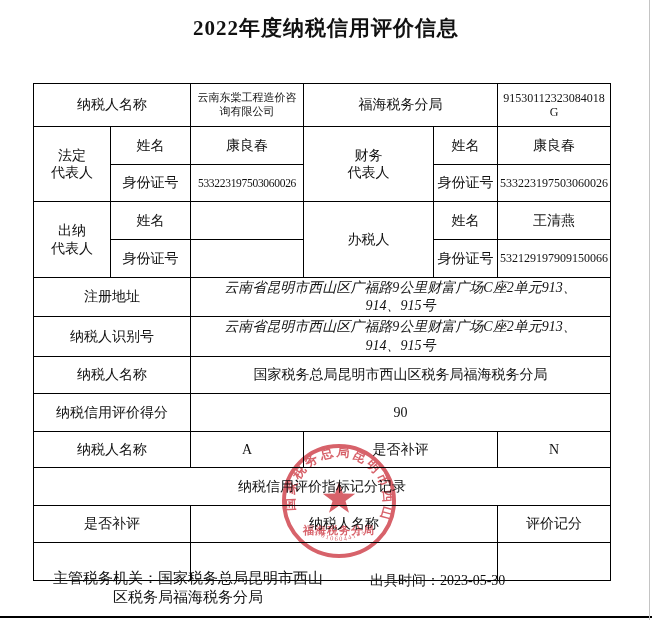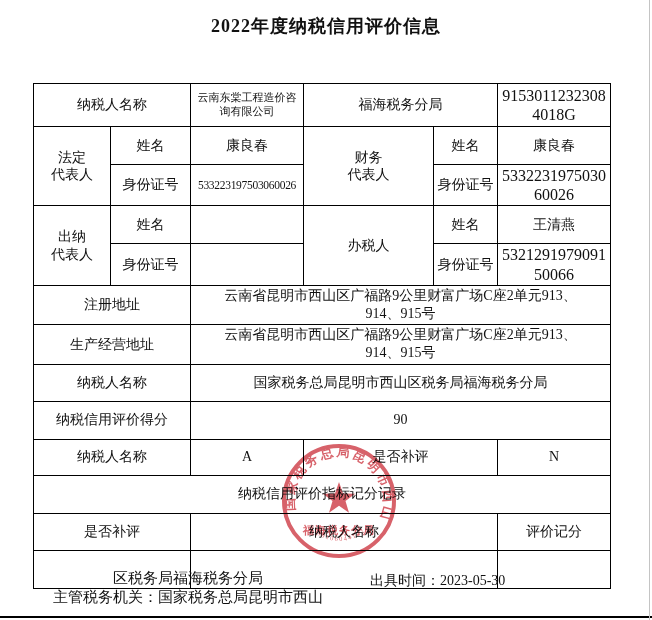--- a/index.html
+++ b/index.html
@@ -2,40 +2,40 @@
 <html><head>
 <meta charset="utf-8">
 <style>
   html,body{margin:0;padding:0;}
   body{
     width:652px;height:620px;background:#ffffff;position:relative;overflow:hidden;
     font-family:"Liberation Serif","DejaVu Serif",serif;color:#111;
   }
   .title{
     position:absolute;top:14px;left:0;width:652px;margin:0;
-    text-align:center;font-size:18px;font-weight:bold;letter-spacing:1px;
+    text-align:center;font-size:21px;font-weight:bold;letter-spacing:1px;
   }
   table.main{
     position:absolute;left:33px;top:83px;width:577px;height:482px;
     border-collapse:collapse;table-layout:fixed;
   }
   td{
     border:1px solid #000;text-align:center;vertical-align:middle;
     font-size:14px;line-height:1.25;padding:1px 2px;overflow:hidden;
   }
   .pre{white-space:pre-line;}
-  .num{font-size:16px;word-break:break-all;line-height:1.2;}
+  .num{font-size:12px;word-break:break-all;line-height:1.2;}
   .one{font-size:11.5px;white-space:nowrap;letter-spacing:-0.3px;padding:1px 0;}
   tr.r1 td{height:40px}
   tr.r2 td,tr.r4 td,tr.r5 td,tr.r9 td,tr.r11 td,tr.r13 td{height:35px}
   tr.r3 td,tr.r8 td,tr.r12 td{height:34px}
   tr.r6 td{height:35px}
   tr.r7 td{height:36px}
   tr.r10 td{height:33px}
-  .addr{line-height:1.3;}
+  .addr{line-height:1.3;font-style:italic;}
   .seal{
     position:absolute;left:280px;top:442px;width:118px;height:118px;
     opacity:.82;mix-blend-mode:multiply;pointer-events:none;
   }
   .footer-left{
     position:absolute;left:36px;top:569px;width:304px;
     text-align:center;font-size:15px;line-height:1.25;
   }
   .footer-right{
     position:absolute;left:370px;top:572px;font-size:14px;white-space:nowrap;
@@ -97,21 +97,21 @@
         <td></td>
         <td>身份证号</td>
         <td class="num">532129197909150066</td>
       </tr>
       <tr class="r6">
         <td colspan="2">注册地址</td>
         <td colspan="4" class="pre addr">云南省昆明市西山区广福路9公里财富广场C座2单元913、
 914、915号</td>
       </tr>
       <tr class="r7">
-        <td colspan="2">生产经营地址</td>
+        <td colspan="2">纳税人识别号</td>
         <td colspan="4" class="pre addr">云南省昆明市西山区广福路9公里财富广场C座2单元913、
 914、915号</td>
       </tr>
       <tr class="r8">
         <td colspan="2">纳税人名称</td>
         <td colspan="4">国家税务总局昆明市西山区税务局福海税务分局</td>
       </tr>
       <tr class="r9">
         <td colspan="2">纳税信用评价得分</td>
         <td colspan="4">90</td>
@@ -148,22 +148,22 @@
       <textPath href="#ringPath" startOffset="6">国家税务总局昆明市西山区税务局</textPath>
     </text>
     <polygon points="59,40 63,51.5 75.2,51.7 65.5,59.1 69,70.8 59,63.8 49,70.8 52.5,59.1 42.8,51.7 55,51.5" fill="#cf3f49"></polygon>
     <text x="59" y="92" font-size="11" text-anchor="middle" letter-spacing="1" font-weight="bold" fill="#cf3f49">福海税务分局</text>
     <text font-size="6.5" letter-spacing="1.5" fill="#cf3f49">
       <textPath href="#codePath" startOffset="2">5301060441327</textPath>
     </text>
   </svg>
 
   <div class="footer-left">
+    <div>主管税务机关：国家税务总局昆明市西山</div>
     <div>区税务局福海税务分局</div>
-    <div>主管税务机关：国家税务总局昆明市西山</div>
   </div>
 
   <div class="footer-right">
     <span>出具时间：</span><span>2023-05-30</span>
   </div>
 
   <div class="bottom-line"></div>
   <div class="right-line"></div>
 
 </div>

